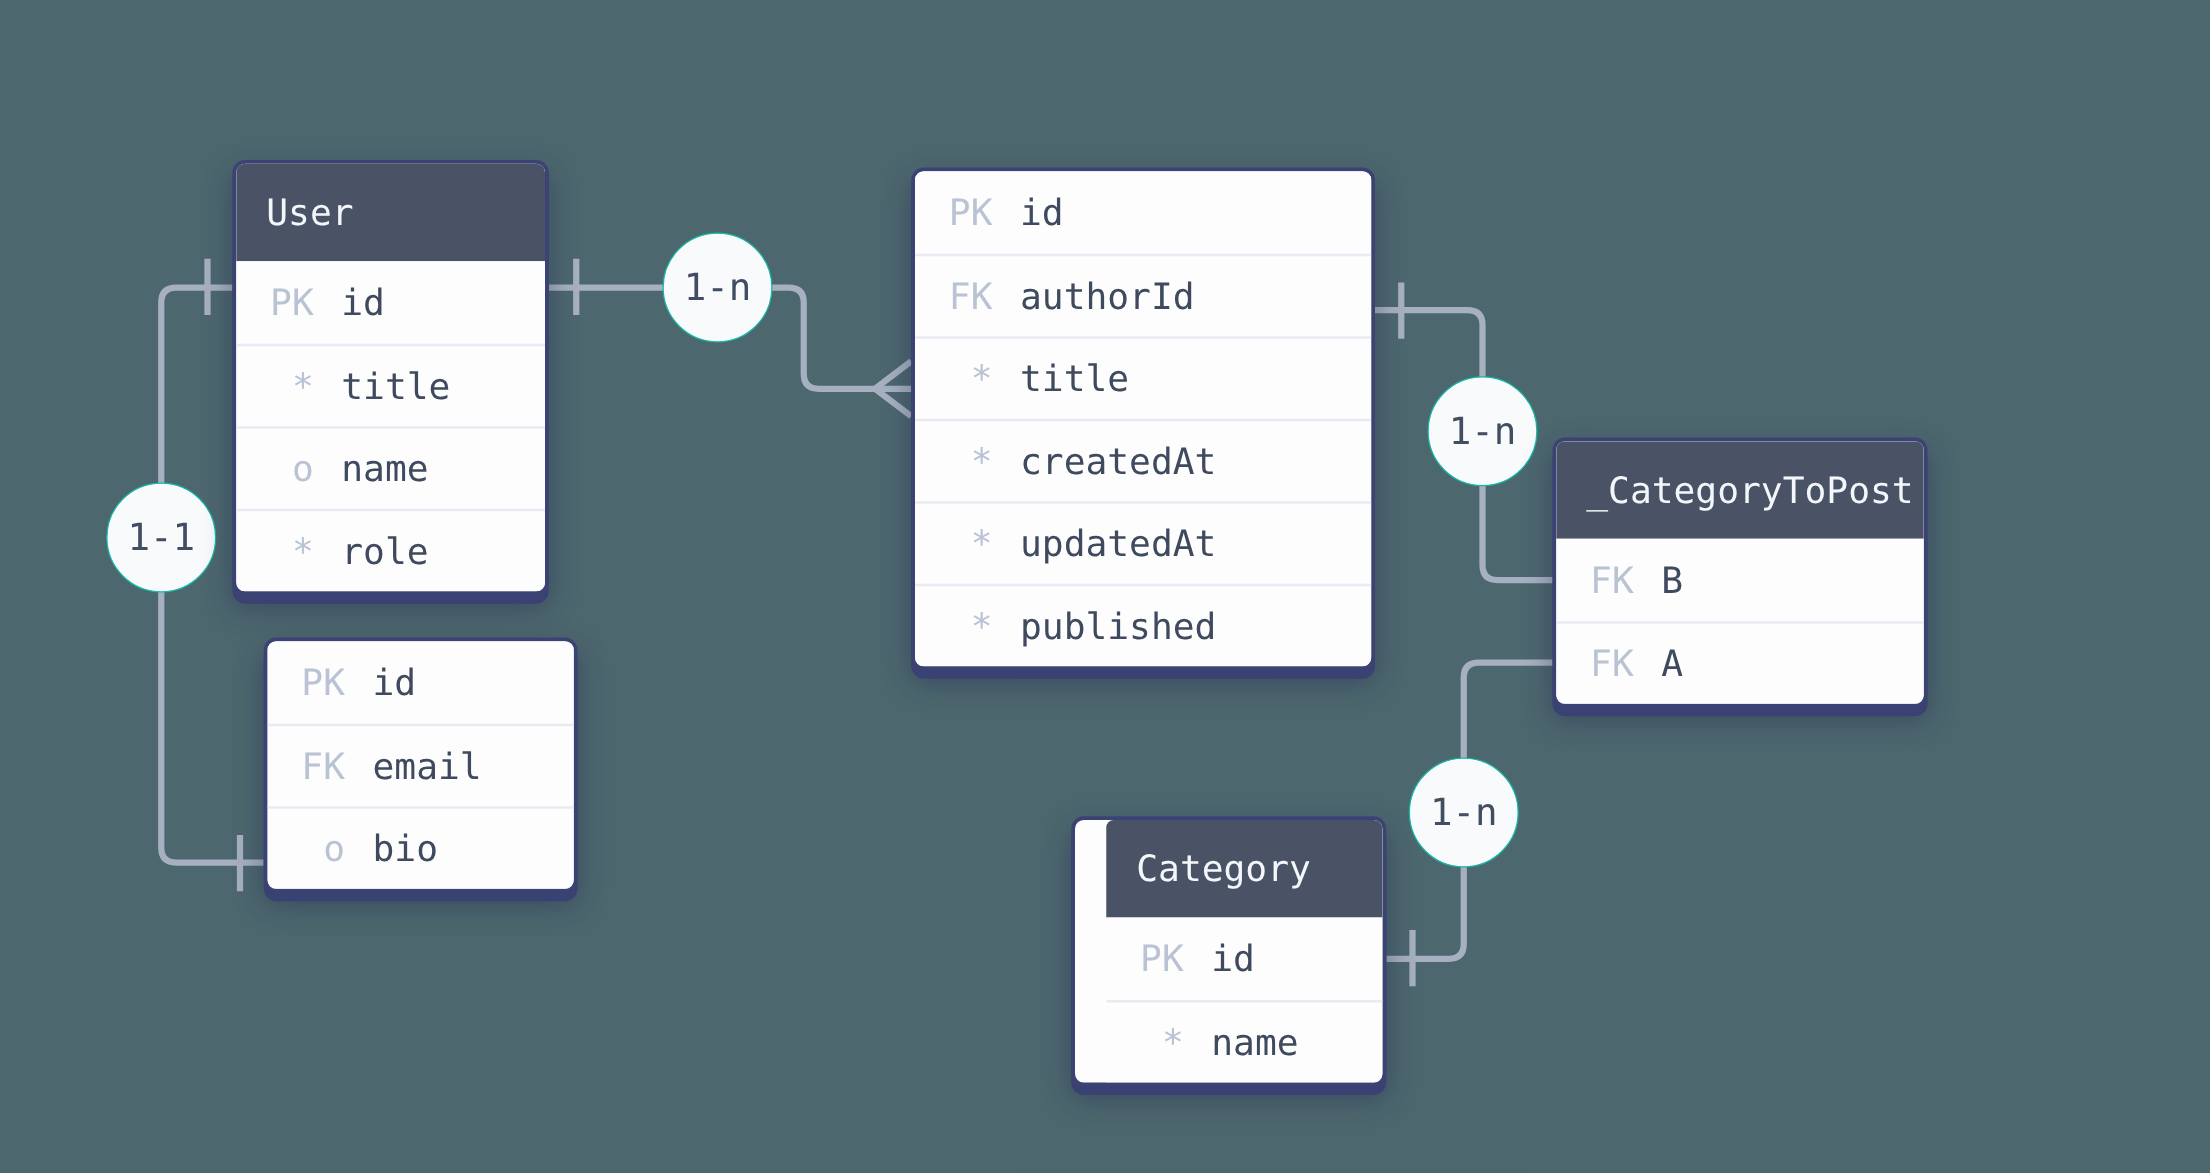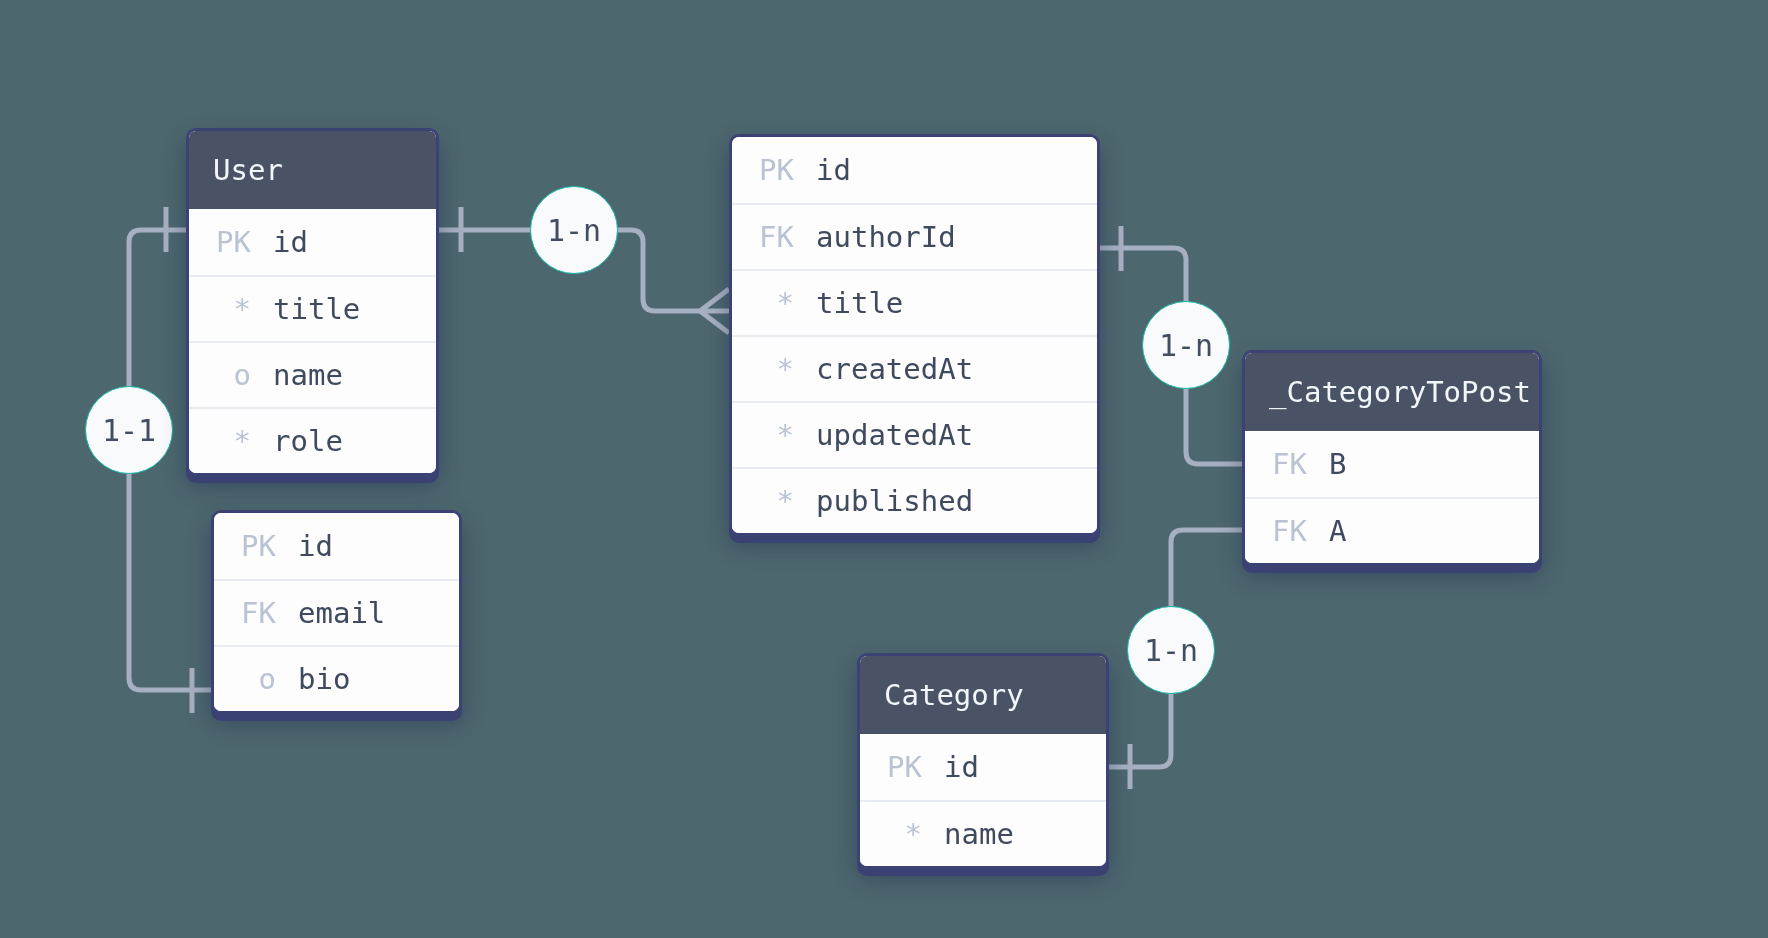--- a/index.html
+++ b/index.html
@@ -181,21 +181,21 @@
         <span class="prefix">*</span>
         <span class="fname">updatedAt</span>
       </div>
       <div class="row">
         <span class="prefix">*</span>
         <span class="fname">published</span>
       </div>
     </div>
   </div>
 
-  <div class="card" style="left:857px; top:653px; width:252px;">
+  <div class="card" style="left:857px; top:653px; width:252px;padding-left:25px;">
     <div class="card-header">
       <span>Category</span>
     </div>
     <div class="card-body">
       <div class="row">
         <span class="prefix">PK</span>
         <span class="fname">id</span>
       </div>
       <div class="row">
         <span class="prefix">*</span>

